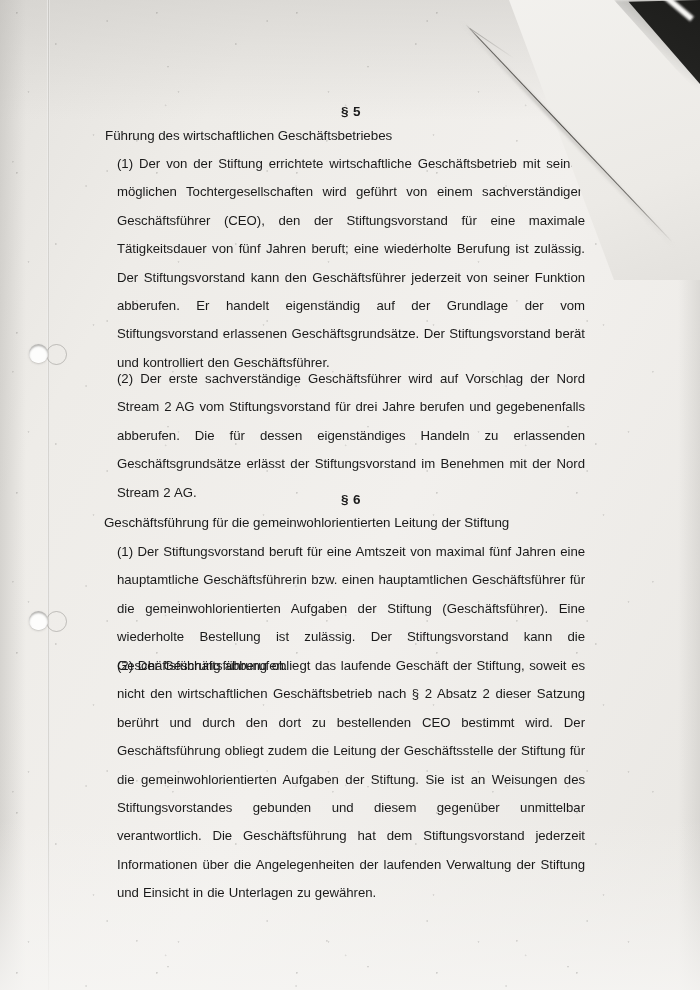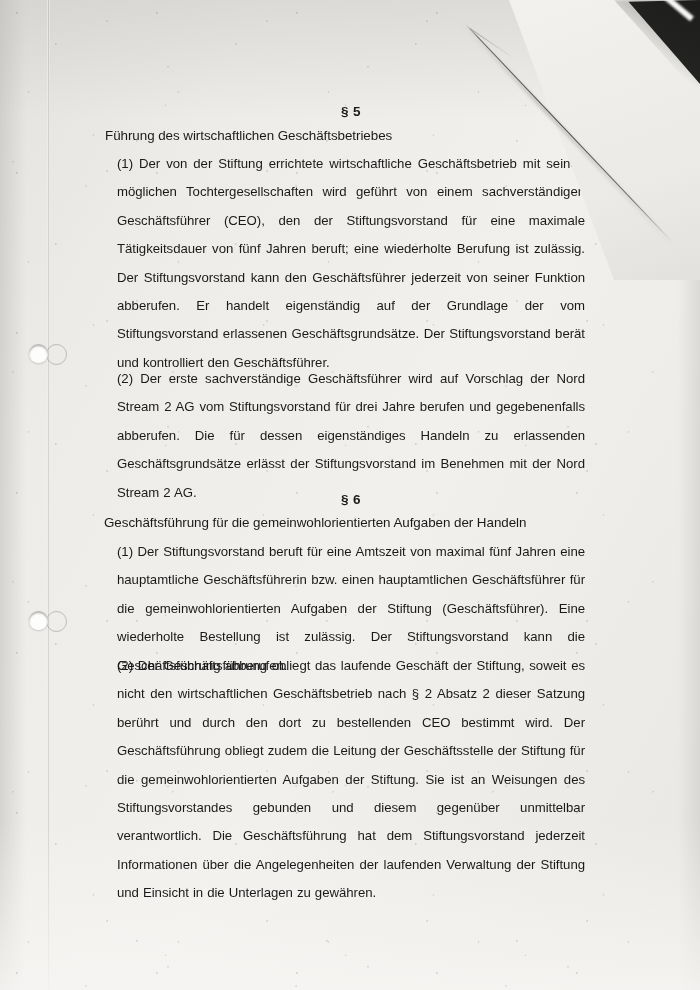--- a/index.html
+++ b/index.html
@@ -238,21 +238,21 @@
     <div class="sec-num" id="sec5-num">§ 5</div>
 
     <div class="sec-title" id="sec5-title">Führung des wirtschaftlichen Geschäftsbetriebes</div>
 
     <div class="para" id="sec5-p1">(1) Der von der Stiftung errichtete wirtschaftliche Geschäftsbetrieb mit seinen möglichen Tochtergesellschaften wird geführt von einem sachverständigen Geschäftsführer (CEO), den der Stiftungsvorstand für eine maximale Tätigkeitsdauer von fünf Jahren beruft; eine wiederholte Berufung ist zulässig. Der Stiftungsvorstand kann den Geschäftsführer jederzeit von seiner Funktion abberufen. Er handelt eigenständig auf der Grundlage der vom Stiftungsvorstand erlassenen Geschäftsgrundsätze. Der Stiftungsvorstand berät und kontrolliert den Geschäftsführer.</div>
 
     <div class="para" id="sec5-p2">(2) Der erste sachverständige Geschäftsführer wird auf Vorschlag der Nord Stream 2 AG vom Stiftungsvorstand für drei Jahre berufen und gegebenenfalls abberufen. Die für dessen eigenständiges Handeln zu erlassenden Geschäftsgrundsätze erlässt der Stiftungsvorstand im Benehmen mit der Nord Stream 2 AG.</div>
 
     <div class="sec-num" id="sec6-num">§ 6</div>
 
-    <div class="sec-title" id="sec6-title">Geschäftsführung für die gemeinwohlorientierten Aufgaben der Handeln</div>
+    <div class="sec-title" id="sec6-title">Geschäftsführung für die gemeinwohlorientierten Leitung der Stiftung</div>
 
     <div class="para" id="sec6-p1">(1) Der Stiftungsvorstand beruft für eine Amtszeit von maximal fünf Jahren eine hauptamtliche Geschäftsführerin bzw. einen hauptamtlichen Geschäftsführer für die gemeinwohlorientierten Aufgaben der Stiftung (Geschäftsführer). Eine wiederholte Bestellung ist zulässig. Der Stiftungsvorstand kann die Geschäftsführung abberufen.</div>
 
     <div class="para" id="sec6-p2">(2) Der Geschäftsführung obliegt das laufende Geschäft der Stiftung, soweit es nicht den wirtschaftlichen Geschäftsbetrieb nach § 2 Absatz 2 dieser Satzung berührt und durch den dort zu bestellenden CEO bestimmt wird. Der Geschäftsführung obliegt zudem die Leitung der Geschäftsstelle der Stiftung für die gemeinwohlorientierten Aufgaben der Stiftung. Sie ist an Weisungen des Stiftungsvorstandes gebunden und diesem gegenüber unmittelbar verantwortlich. Die Geschäftsführung hat dem Stiftungsvorstand jederzeit Informationen über die Angelegenheiten der laufenden Verwaltung der Stiftung und Einsicht in die Unterlagen zu gewähren.</div>
 
   </div>
 
   <div class="fold-region">
     <div class="under-sheet"></div>
   </div>

